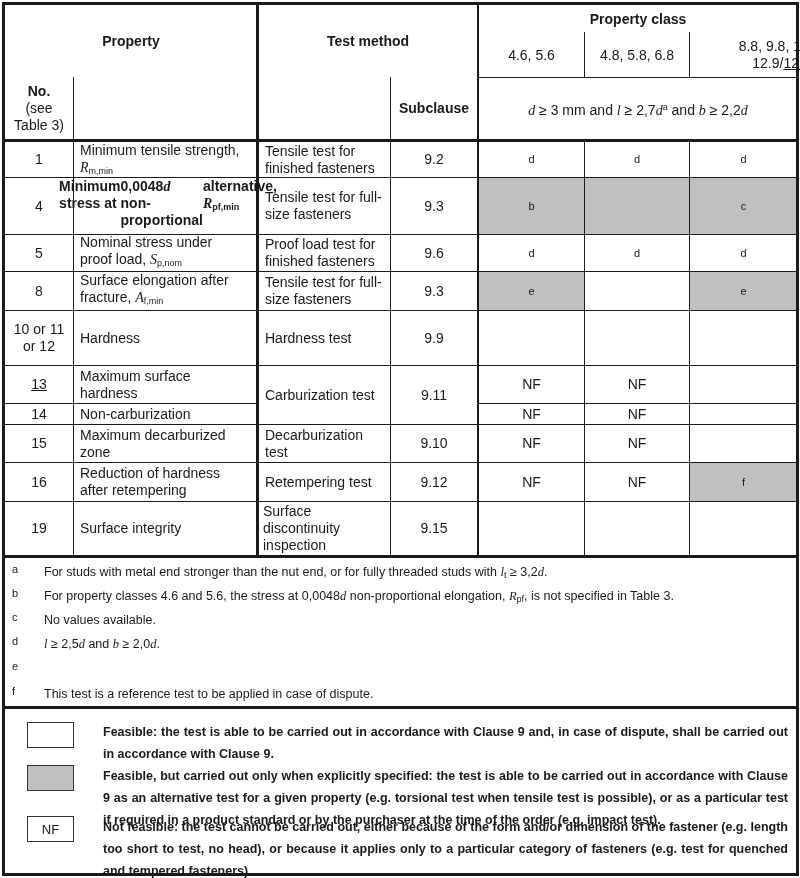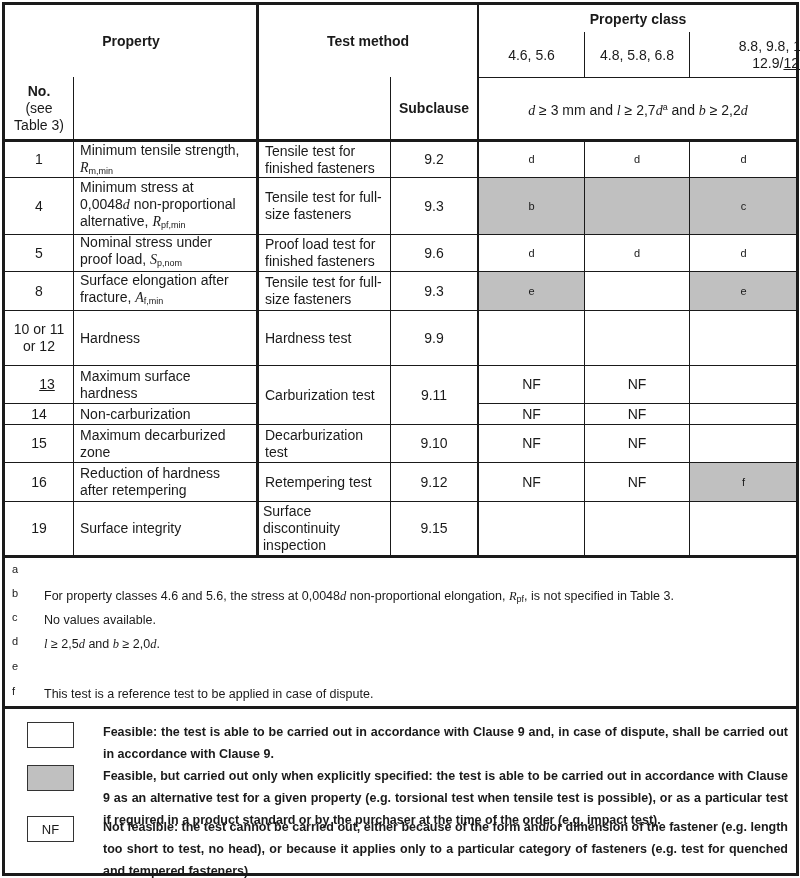--- a/index.html
+++ b/index.html
@@ -96,21 +96,21 @@
   </div>
   <div class="cell left" style="left:259px;top:142px;width:131px;height:35px;">Tensile test for finished fasteners</div>
   <div class="cell center" style="left:391px;top:142px;width:86px;height:35px;">9.2</div>
   <div class="cell center small" style="left:479px;top:142px;width:105px;height:35px;">d</div>
   <div class="cell center small" style="left:585px;top:142px;width:104px;height:35px;">d</div>
   <div class="cell center small" style="left:690px;top:142px;width:107px;height:35px;">d</div>
 </div>
 
 <div>
   <div class="cell center" style="left:5px;top:178px;width:68px;height:56px;">4</div>
-  <div class="cell left" style="left:74px;top:178px;width:182px;height:56px;flex-direction:column;align-items:flex-start;justify-content:center;">
+  <div class="cell left" style="left:74px;top:178px;width:182px;height:56px;flex-direction:row;align-items:flex-start;justify-content:center;font-weight:bold;">
     <span>Minimum stress at</span>
     <span><span>0,0048</span><span class="ital">d</span><span> non-proportional</span></span>
     <span><span>alternative, </span><span class="ital">R</span><sub>pf,min</sub></span>
   </div>
   <div class="cell left" style="left:259px;top:178px;width:131px;height:56px;">Tensile test for full-size fasteners</div>
   <div class="cell center" style="left:391px;top:178px;width:86px;height:56px;">9.3</div>
   <div class="cell center small" style="left:479px;top:178px;width:105px;height:56px;">b</div>
   <div class="cell center small" style="left:585px;top:178px;width:104px;height:56px;"></div>
   <div class="cell center small" style="left:690px;top:178px;width:107px;height:56px;">c</div>
 </div>
@@ -142,21 +142,21 @@
 </div>
 
 <div>
   <div class="cell center" style="left:10px;top:311px;width:58px;height:54px;">10 or 11 or 12</div>
   <div class="cell left" style="left:74px;top:311px;width:182px;height:54px;">Hardness</div>
   <div class="cell left" style="left:259px;top:311px;width:131px;height:54px;">Hardness test</div>
   <div class="cell center" style="left:391px;top:311px;width:86px;height:54px;">9.9</div>
 </div>
 
 <div>
-  <div class="cell center" style="left:13px;top:366px;width:68px;height:37px;text-decoration:underline;">13</div>
+  <div class="cell center" style="left:5px;top:366px;width:68px;height:37px;text-decoration:underline;">13</div>
   <div class="cell left" style="left:74px;top:366px;width:150px;height:37px;">Maximum surface hardness</div>
   <div class="cell left" style="left:259px;top:366px;width:131px;height:58px;">Carburization test</div>
   <div class="cell center" style="left:391px;top:366px;width:86px;height:58px;">9.11</div>
   <div class="cell center" style="left:479px;top:366px;width:105px;height:37px;">NF</div>
   <div class="cell center" style="left:585px;top:366px;width:104px;height:37px;">NF</div>
 </div>
 
 <div>
   <div class="cell center" style="left:5px;top:404px;width:68px;height:20px;">14</div>
   <div class="cell left" style="left:74px;top:404px;width:182px;height:20px;">Non-carburization</div>
@@ -186,20 +186,21 @@
 <div>
   <div class="cell center" style="left:5px;top:502px;width:68px;height:53px;">19</div>
   <div class="cell left" style="left:74px;top:502px;width:182px;height:53px;">Surface integrity</div>
   <div class="cell left" style="left:257px;top:502px;width:100px;height:53px;">Surface discontinuity inspection</div>
   <div class="cell center" style="left:391px;top:502px;width:86px;height:53px;">9.15</div>
 </div>
 
 <div>
   <div class="abs" style="left:0;top:563px;width:800px;height:18px;">
     <span class="fn-letter">a</span>
+    <span class="fn-text" style="top:2px;"><span>For studs with metal end stronger than the nut end, or for fully threaded studs with </span><span class="ital">l</span><sub>t</sub><span> ≥ 3,2</span><span class="ital">d</span><span>.</span></span>
   </div>
   <div class="abs" style="left:0;top:587px;width:800px;height:18px;">
     <span class="fn-letter">b</span>
     <span class="fn-text" style="top:2px;"><span>For property classes 4.6 and 5.6, the stress at 0,0048</span><span class="ital">d</span><span> non-proportional elongation, </span><span class="ital">R</span><sub>pf</sub><span>, is not specified in Table 3.</span></span>
   </div>
   <div class="abs" style="left:0;top:611px;width:800px;height:18px;">
     <span class="fn-letter">c</span>
     <span class="fn-text" style="top:2px;">No values available.</span>
   </div>
   <div class="abs" style="left:0;top:635px;width:800px;height:18px;">

